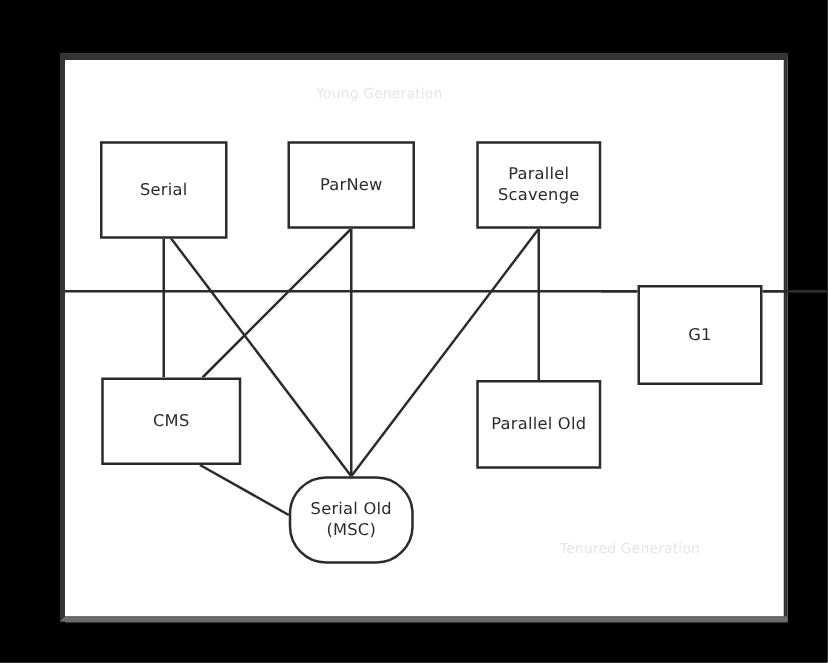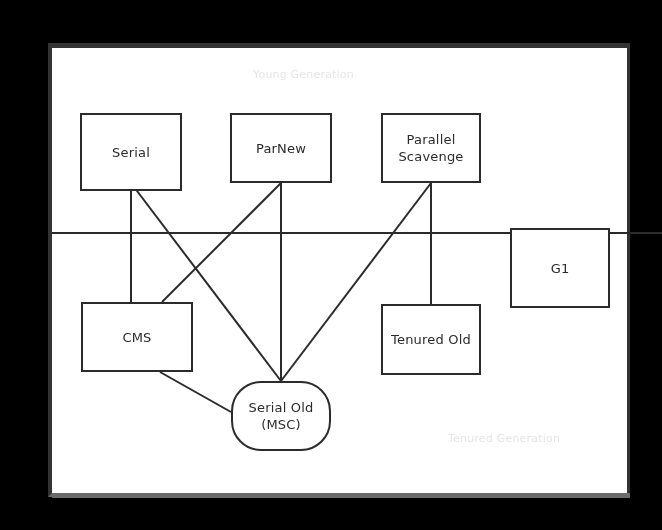--- a/index.html
+++ b/index.html
@@ -103,21 +103,21 @@
       <div class="node" style="left: 381px; top: 113px; width: 100px; height: 70px;">
         <div>Parallel<span class="node-line2">Scavenge</span></div>
       </div>
       <div class="node" style="left: 510px; top: 199px; width: 100px; height: 80px; margin-top: 29px;">
         <div>G1</div>
       </div>
       <div class="node" style="left: 81px; top: 302px; width: 112px; height: 70px;">
         <div>CMS</div>
       </div>
       <div class="node" style="left: 381px; top: 304px; width: 100px; height: 71px;">
-        <div>Tenured Old</div>
+        <div>Parallel Old</div>
       </div>
       <div class="node" style="left: 231px; top: 381px; width: 100px; height: 70px; border-radius: 30px;">
         <div>Serial Old<span class="node-line2">(MSC)</span></div>
       </div>
     </div>
   <div id="label-layer">
       <div class="region-label" style="left: 253px; top: 68px;">Young Generation</div>
       <div class="region-label" style="left: 448px; top: 432px;">Tenured Generation</div>
     </div>
 

